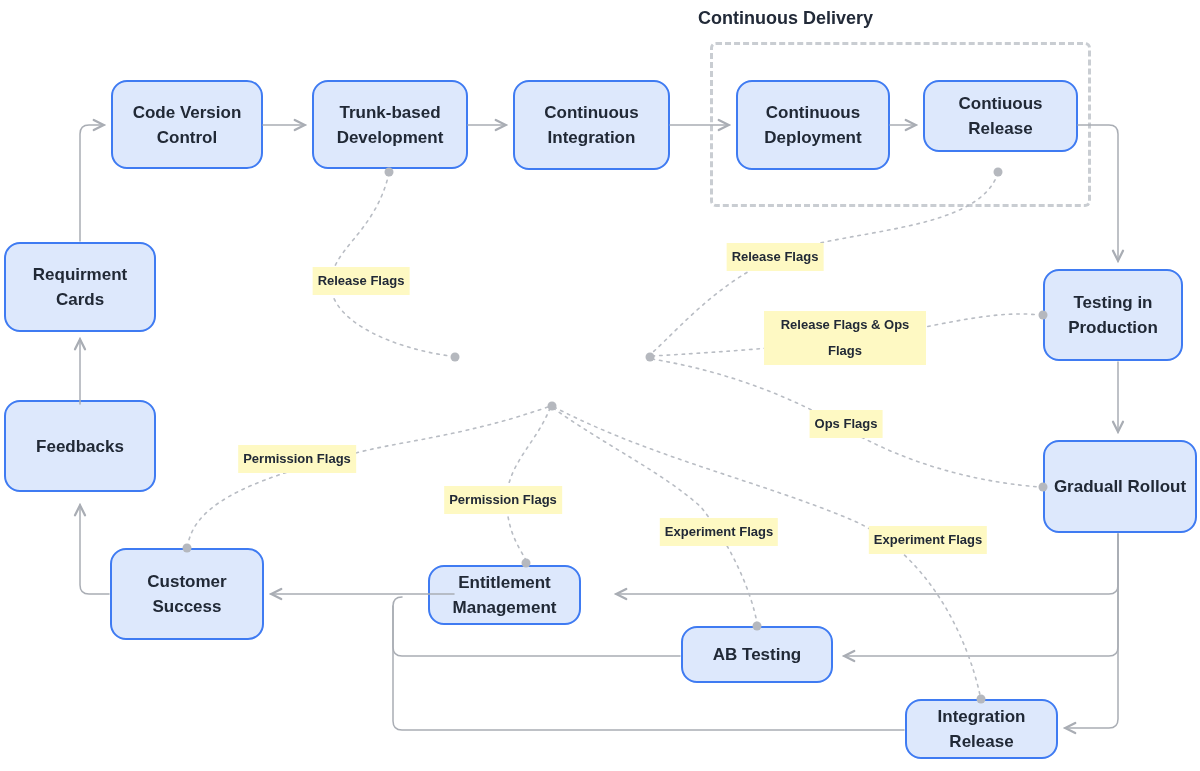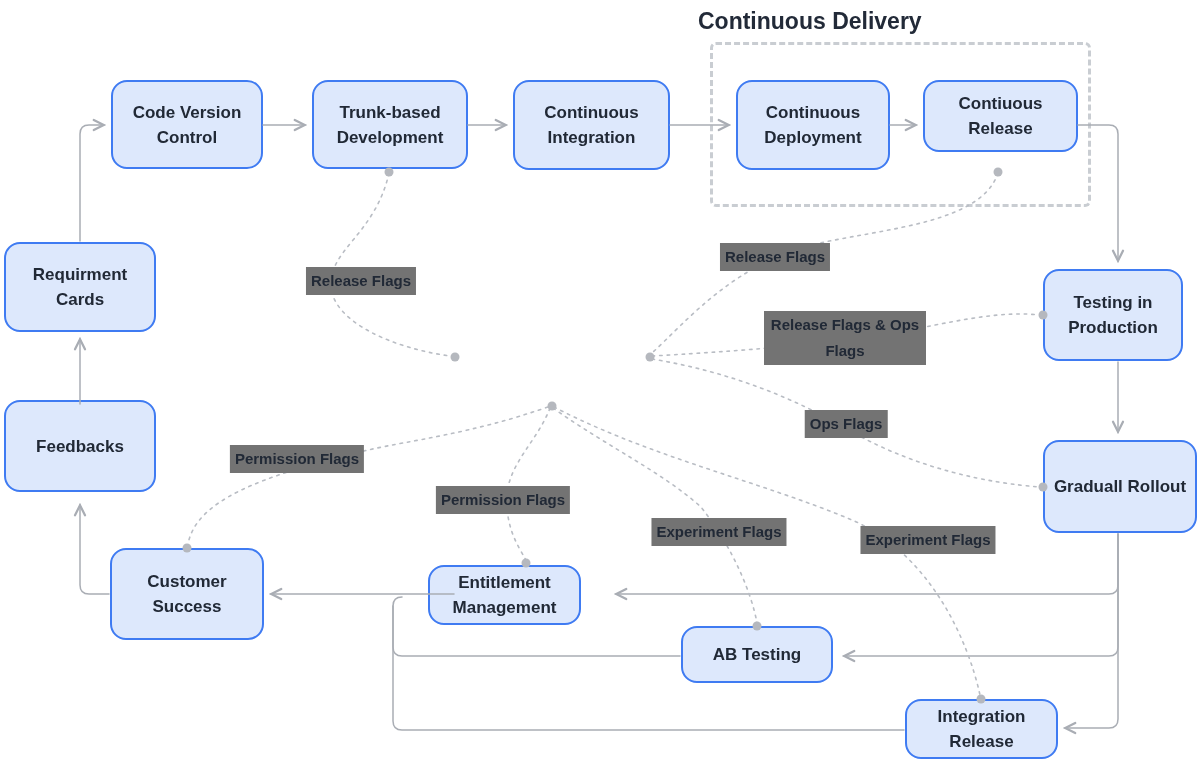--- a/index.html
+++ b/index.html
@@ -6,34 +6,34 @@
   #canvas{
     position:relative;width:1200px;height:771px;overflow:hidden;
     font-family:"Liberation Sans","DejaVu Sans",sans-serif;background:#ffffff;
   }
   .cd-group{
     position:absolute;left:710px;top:42px;width:381px;height:165px;
     border:3px dashed #c9cdd2;border-radius:6px;z-index:1;box-sizing:border-box;
   }
   .cd-title{
     position:absolute;left:698px;top:8px;width:240px;
-    font-size:23px;font-weight:700;color:#222a38;z-index:2;letter-spacing:0;
+    font-size:18px;font-weight:700;color:#222a38;z-index:2;letter-spacing:0;
   }
   .edges{position:absolute;left:0;top:0;z-index:3;pointer-events:none;}
   .node{
     position:absolute;z-index:2;box-sizing:border-box;
     display:flex;align-items:center;justify-content:center;text-align:center;
     white-space:pre-line;background:#dde8fc;border:2px solid #3f7bf2;border-radius:16px;
     font-size:17px;line-height:25px;font-weight:700;color:#212936;cursor:pointer;
   }
   .node.dashed{border-style:dashed;}
   .flag{
     position:absolute;z-index:4;transform:translate(-50%,-50%);
-    background:#737373;padding:1px 5px;text-align:center;white-space:pre-line;
-    font-size:15px;line-height:26px;font-weight:700;color:#212936;
+    background:#fef9c3;padding:1px 5px;text-align:center;white-space:pre-line;
+    font-size:13px;line-height:26px;font-weight:700;color:#212936;
   }
   .flag.wrap{width:152px;}
 </style>
 </head>
 <body>
 
 <div id="canvas">
 
   <div class="cd-group"></div>
   <div class="cd-title">Continuous Delivery</div>

